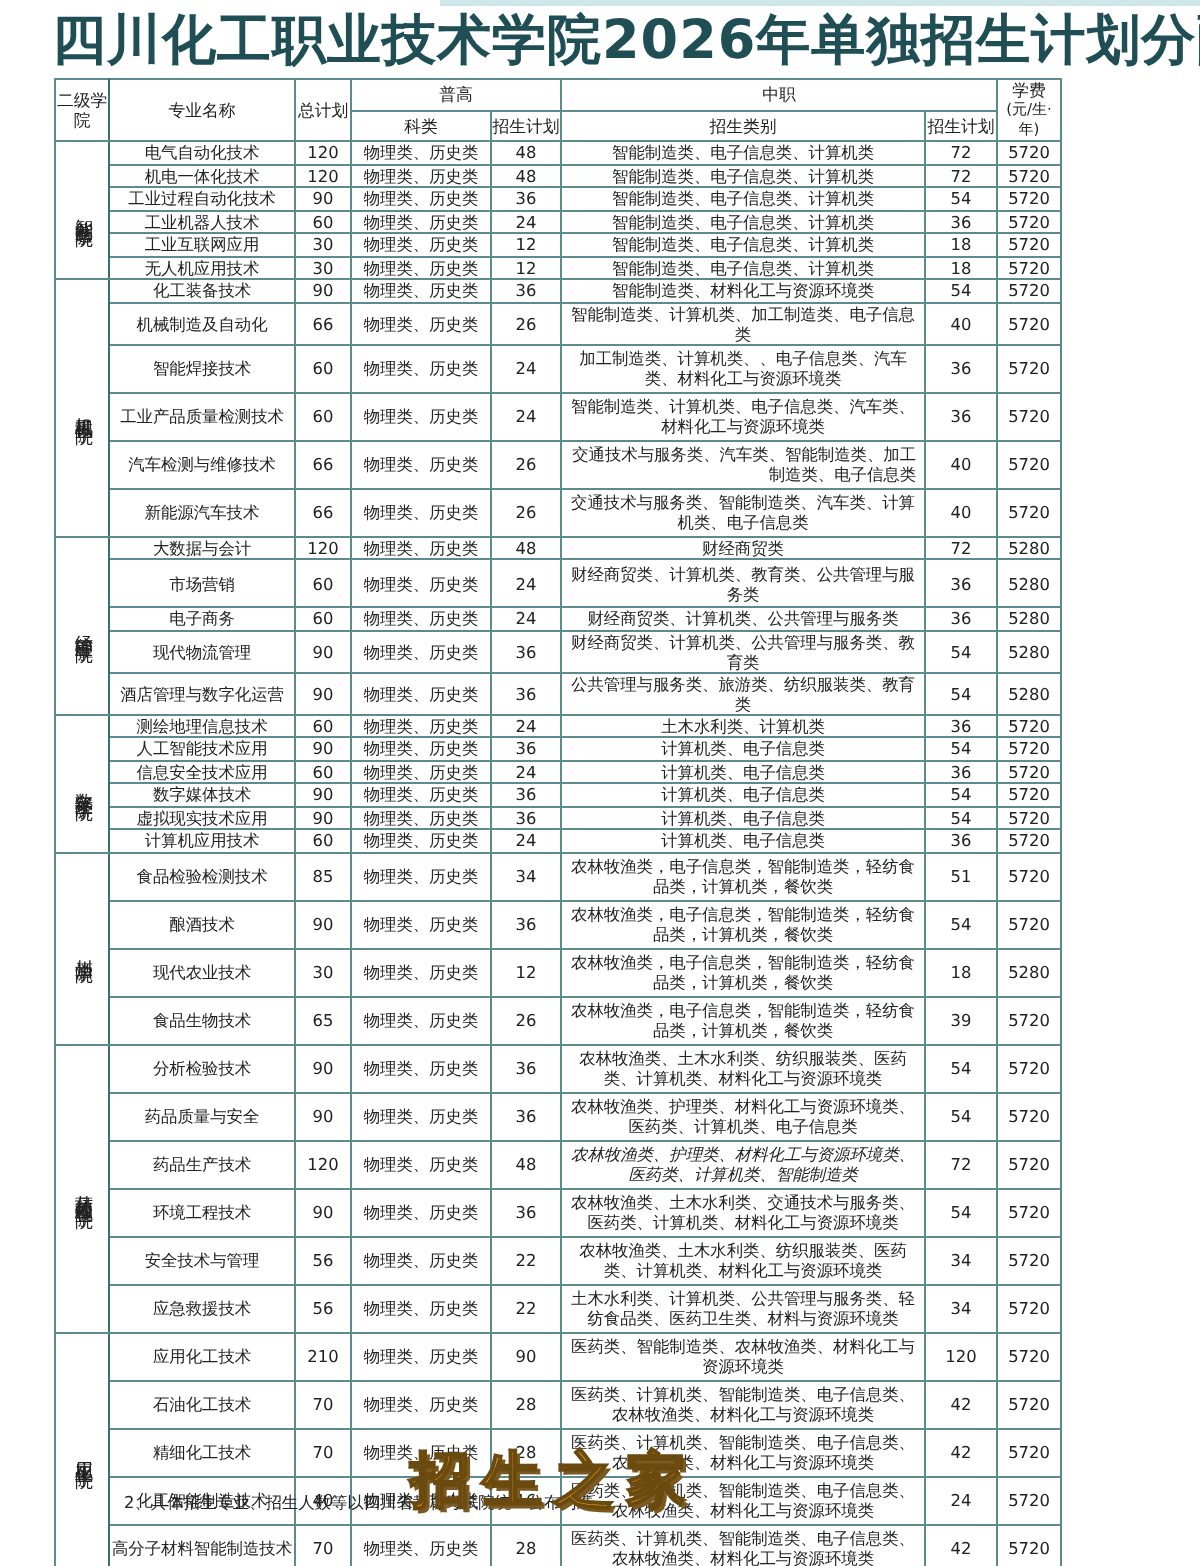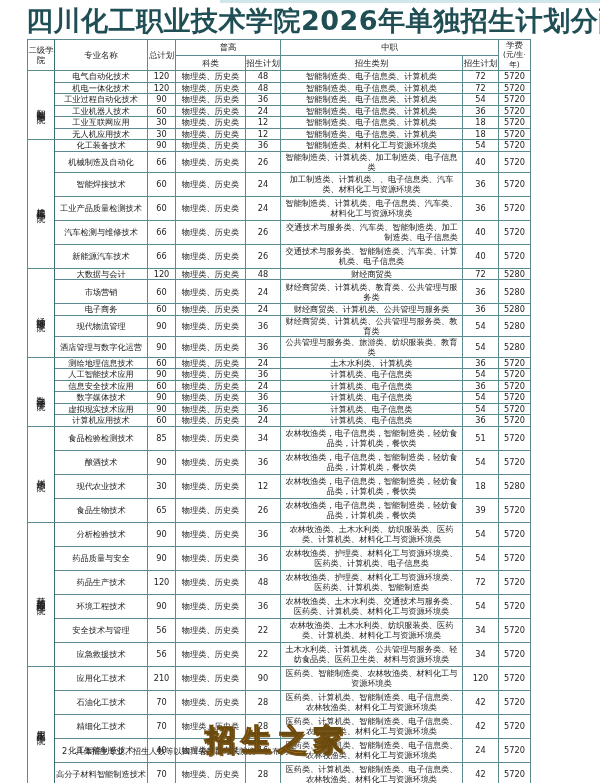--- a/index.html
+++ b/index.html
@@ -342,21 +342,21 @@
         <td>36</td>
         <td style="padding: 0px 4px;">农林牧渔类、护理类、材料化工与资源环境类、医药类、计算机类、电子信息类</td>
         <td>54</td>
         <td>5720</td>
       </tr>
       <tr style="height: 24px;">
         <td>药品生产技术</td>
         <td>120</td>
         <td>物理类、历史类</td>
         <td>48</td>
-        <td style="padding: 0px 4px;">农林牧渔类、护理类、材料化工与资源环境类、医药类、计算机类、智能制造类</td>
+        <td style="padding: 0px 4px; font-style: italic;">农林牧渔类、护理类、材料化工与资源环境类、医药类、计算机类、智能制造类</td>
         <td>72</td>
         <td>5720</td>
       </tr>
       <tr style="height: 24px;">
         <td>环境工程技术</td>
         <td>90</td>
         <td>物理类、历史类</td>
         <td>36</td>
         <td style="padding: 0px 4px;">农林牧渔类、土木水利类、交通技术与服务类、医药类、计算机类、材料化工与资源环境类</td>
         <td>54</td>

